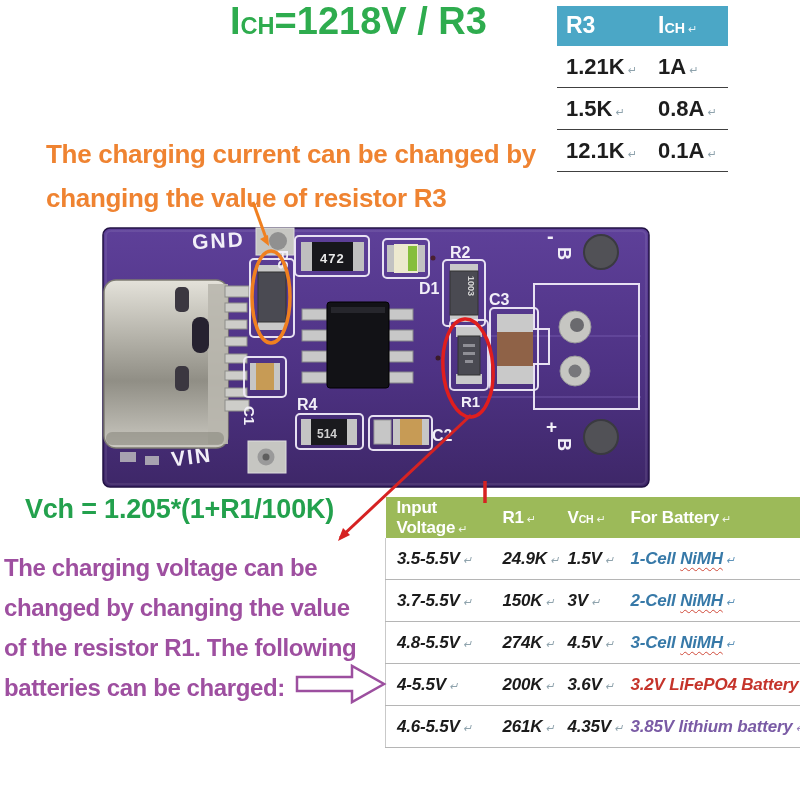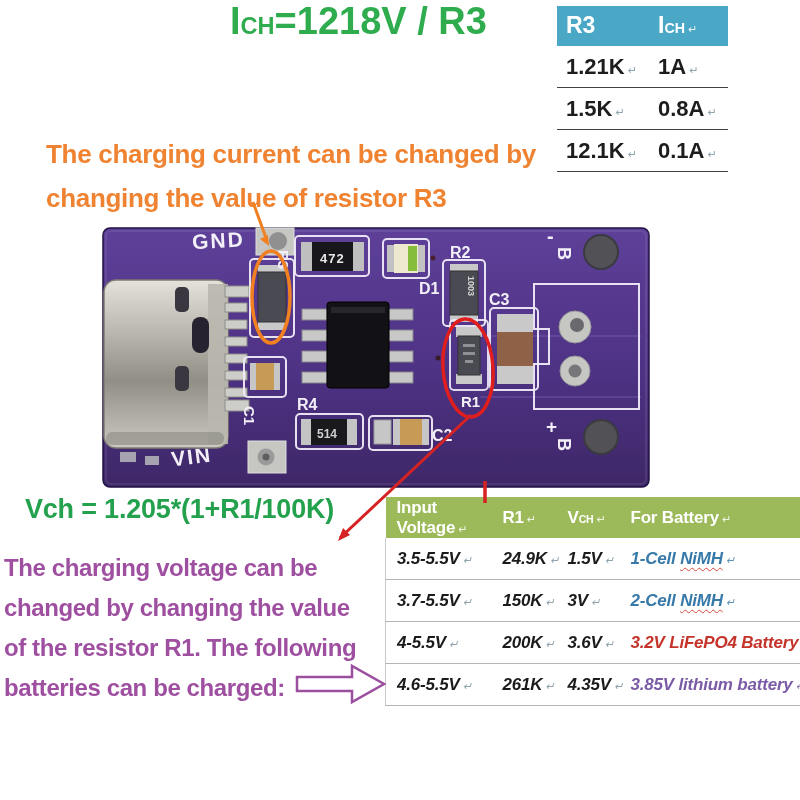--- a/index.html
+++ b/index.html
@@ -103,20 +103,26 @@
       <td><span>3.5-5.5V</span><span class="ret">↵</span></td>
       <td><span>24.9K</span><span class="ret">↵</span></td>
       <td><span>1.5V</span><span class="ret">↵</span></td>
       <td style="color:#3779A8"><span>1-Cell </span><span class="wavy">NiMH</span><span class="ret ret-inherit">↵</span></td>
     </tr>
     <tr>
       <td><span>3.7-5.5V</span><span class="ret">↵</span></td>
       <td><span>150K</span><span class="ret">↵</span></td>
       <td><span>3V</span><span class="ret">↵</span></td>
       <td style="color:#3779A8"><span>2-Cell </span><span class="wavy">NiMH</span><span class="ret ret-inherit">↵</span></td>
+    </tr>
+    <tr>
+      <td><span>4.8-5.5V</span><span class="ret">↵</span></td>
+      <td><span>274K</span><span class="ret">↵</span></td>
+      <td><span>4.5V</span><span class="ret">↵</span></td>
+      <td style="color:#3779A8"><span>3-Cell </span><span class="wavy">NiMH</span><span class="ret ret-inherit">↵</span></td>
     </tr>
     <tr>
       <td><span>4-5.5V</span><span class="ret">↵</span></td>
       <td><span>200K</span><span class="ret">↵</span></td>
       <td><span>3.6V</span><span class="ret">↵</span></td>
       <td style="color:#C5342B"><span>3.2V LiFePO4 Battery</span><span class="wavy"></span></td>
     </tr>
     <tr>
       <td><span>4.6-5.5V</span><span class="ret">↵</span></td>
       <td><span>261K</span><span class="ret">↵</span></td>

